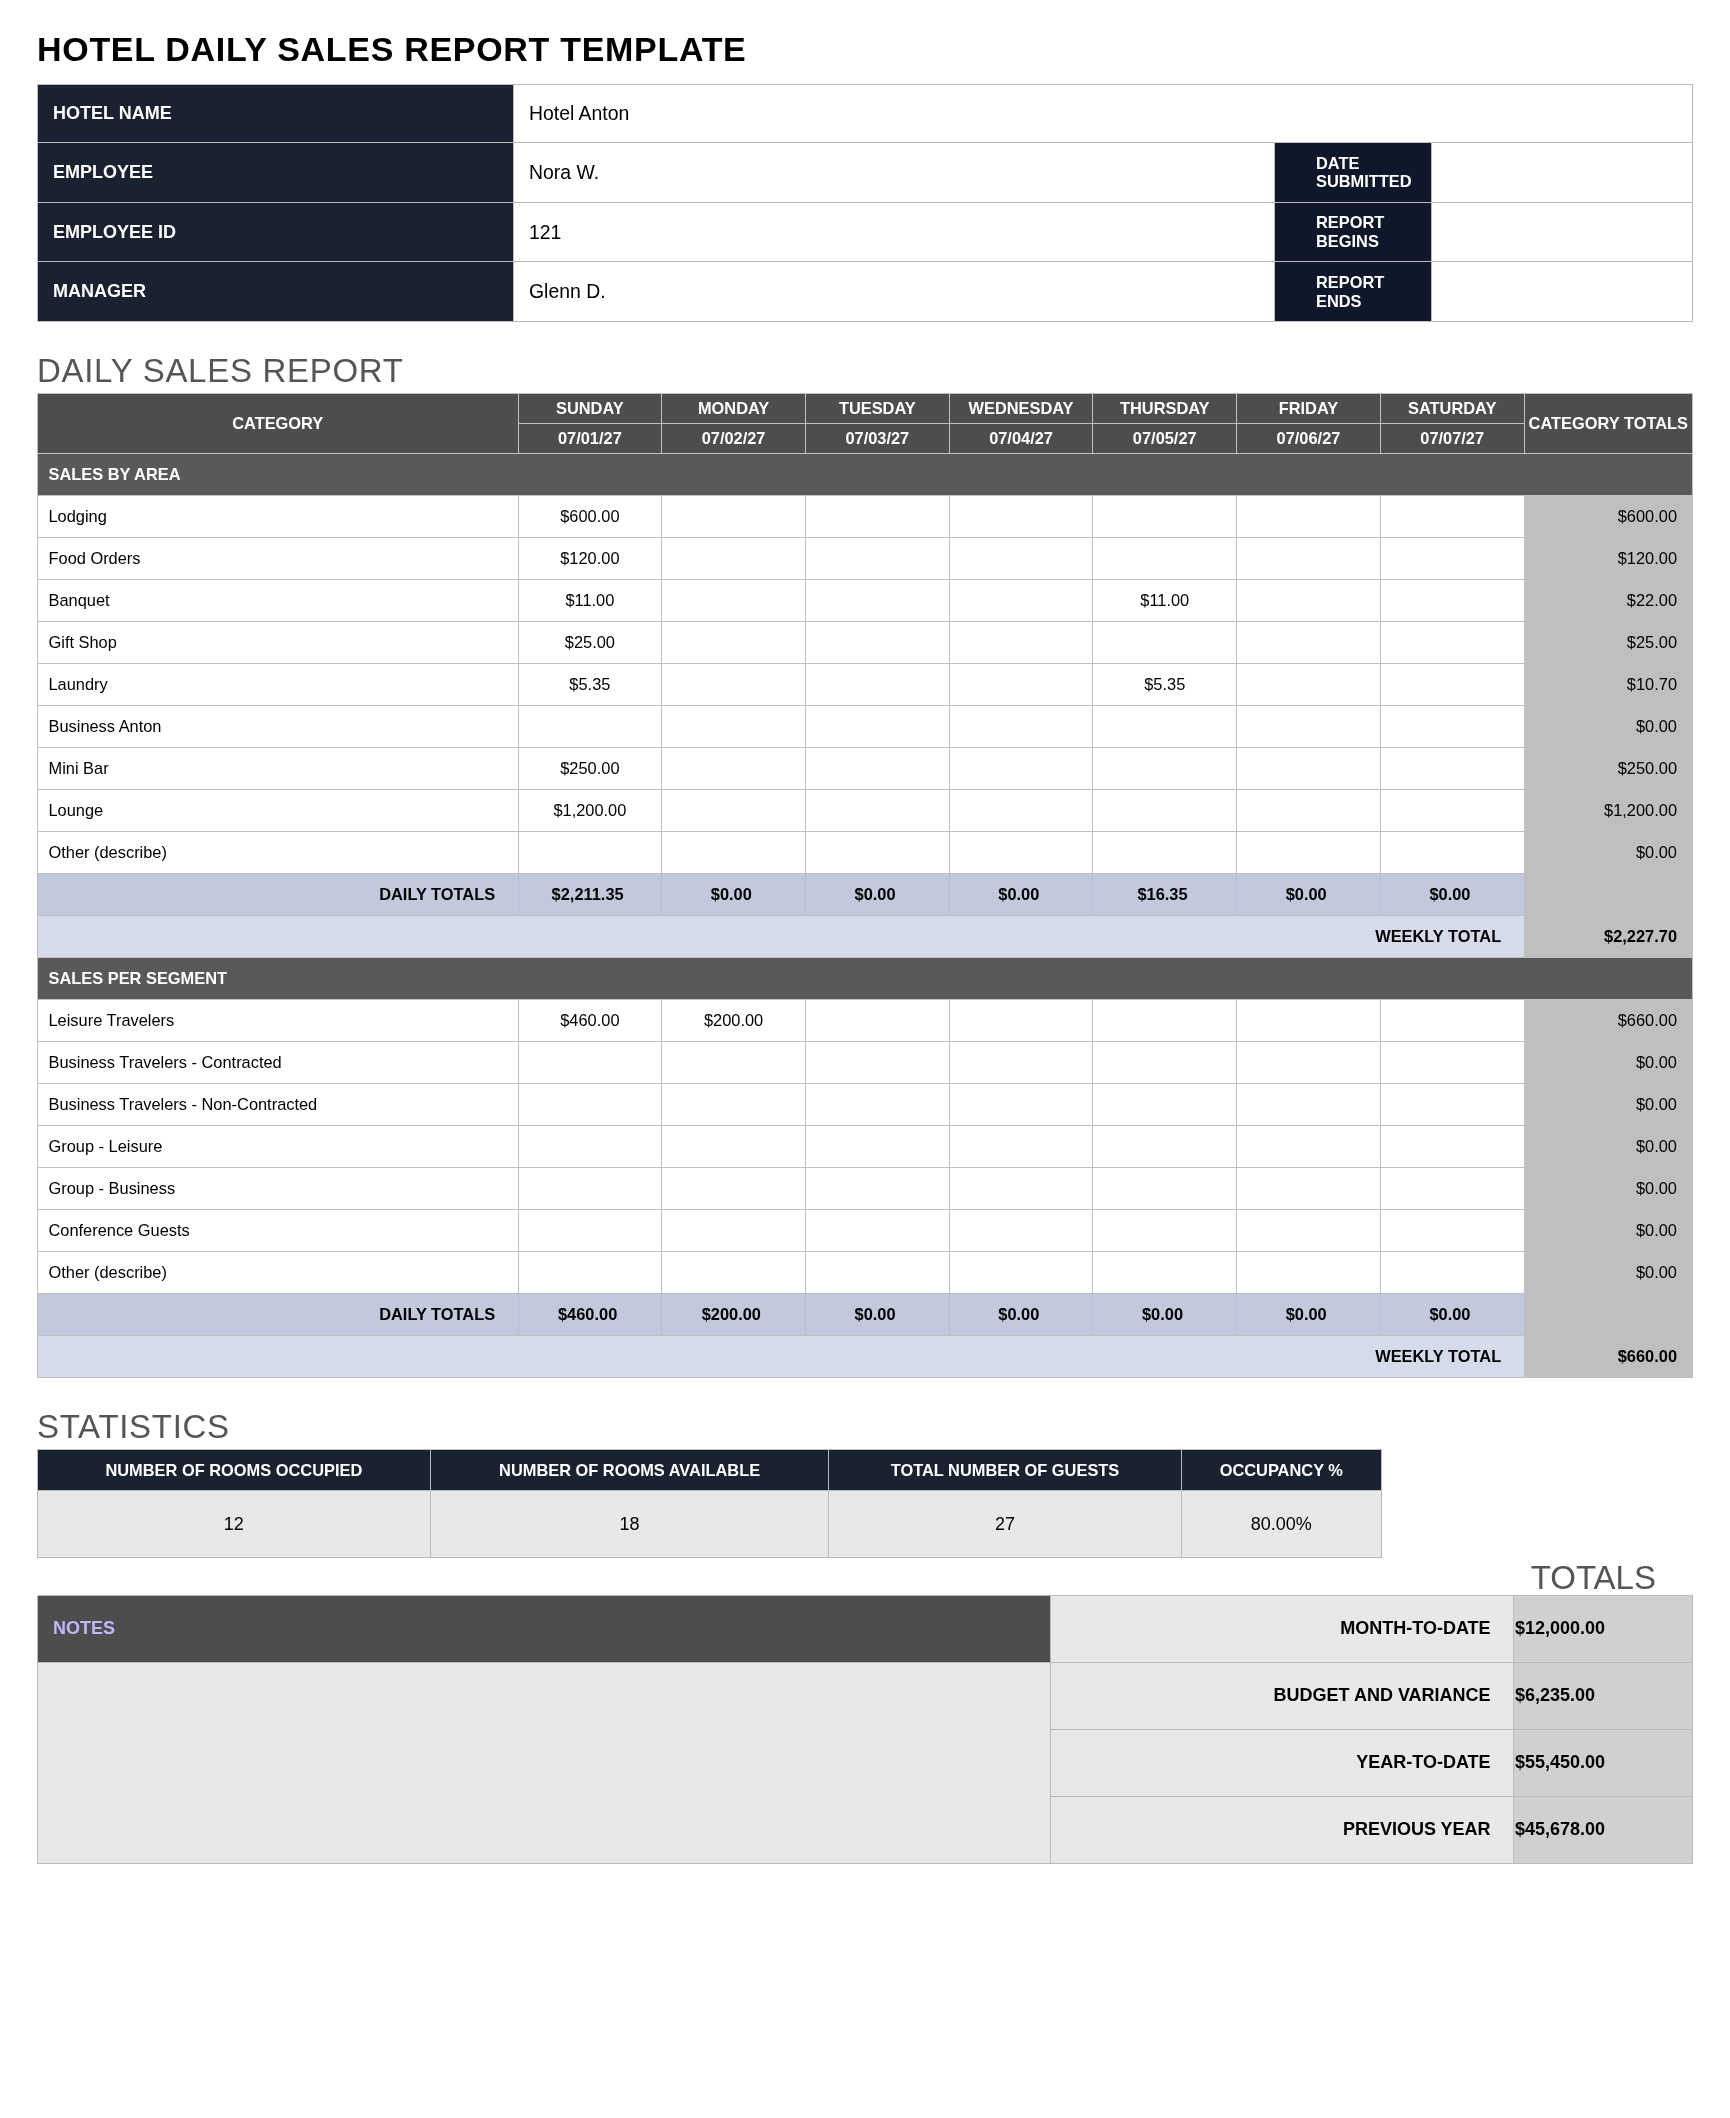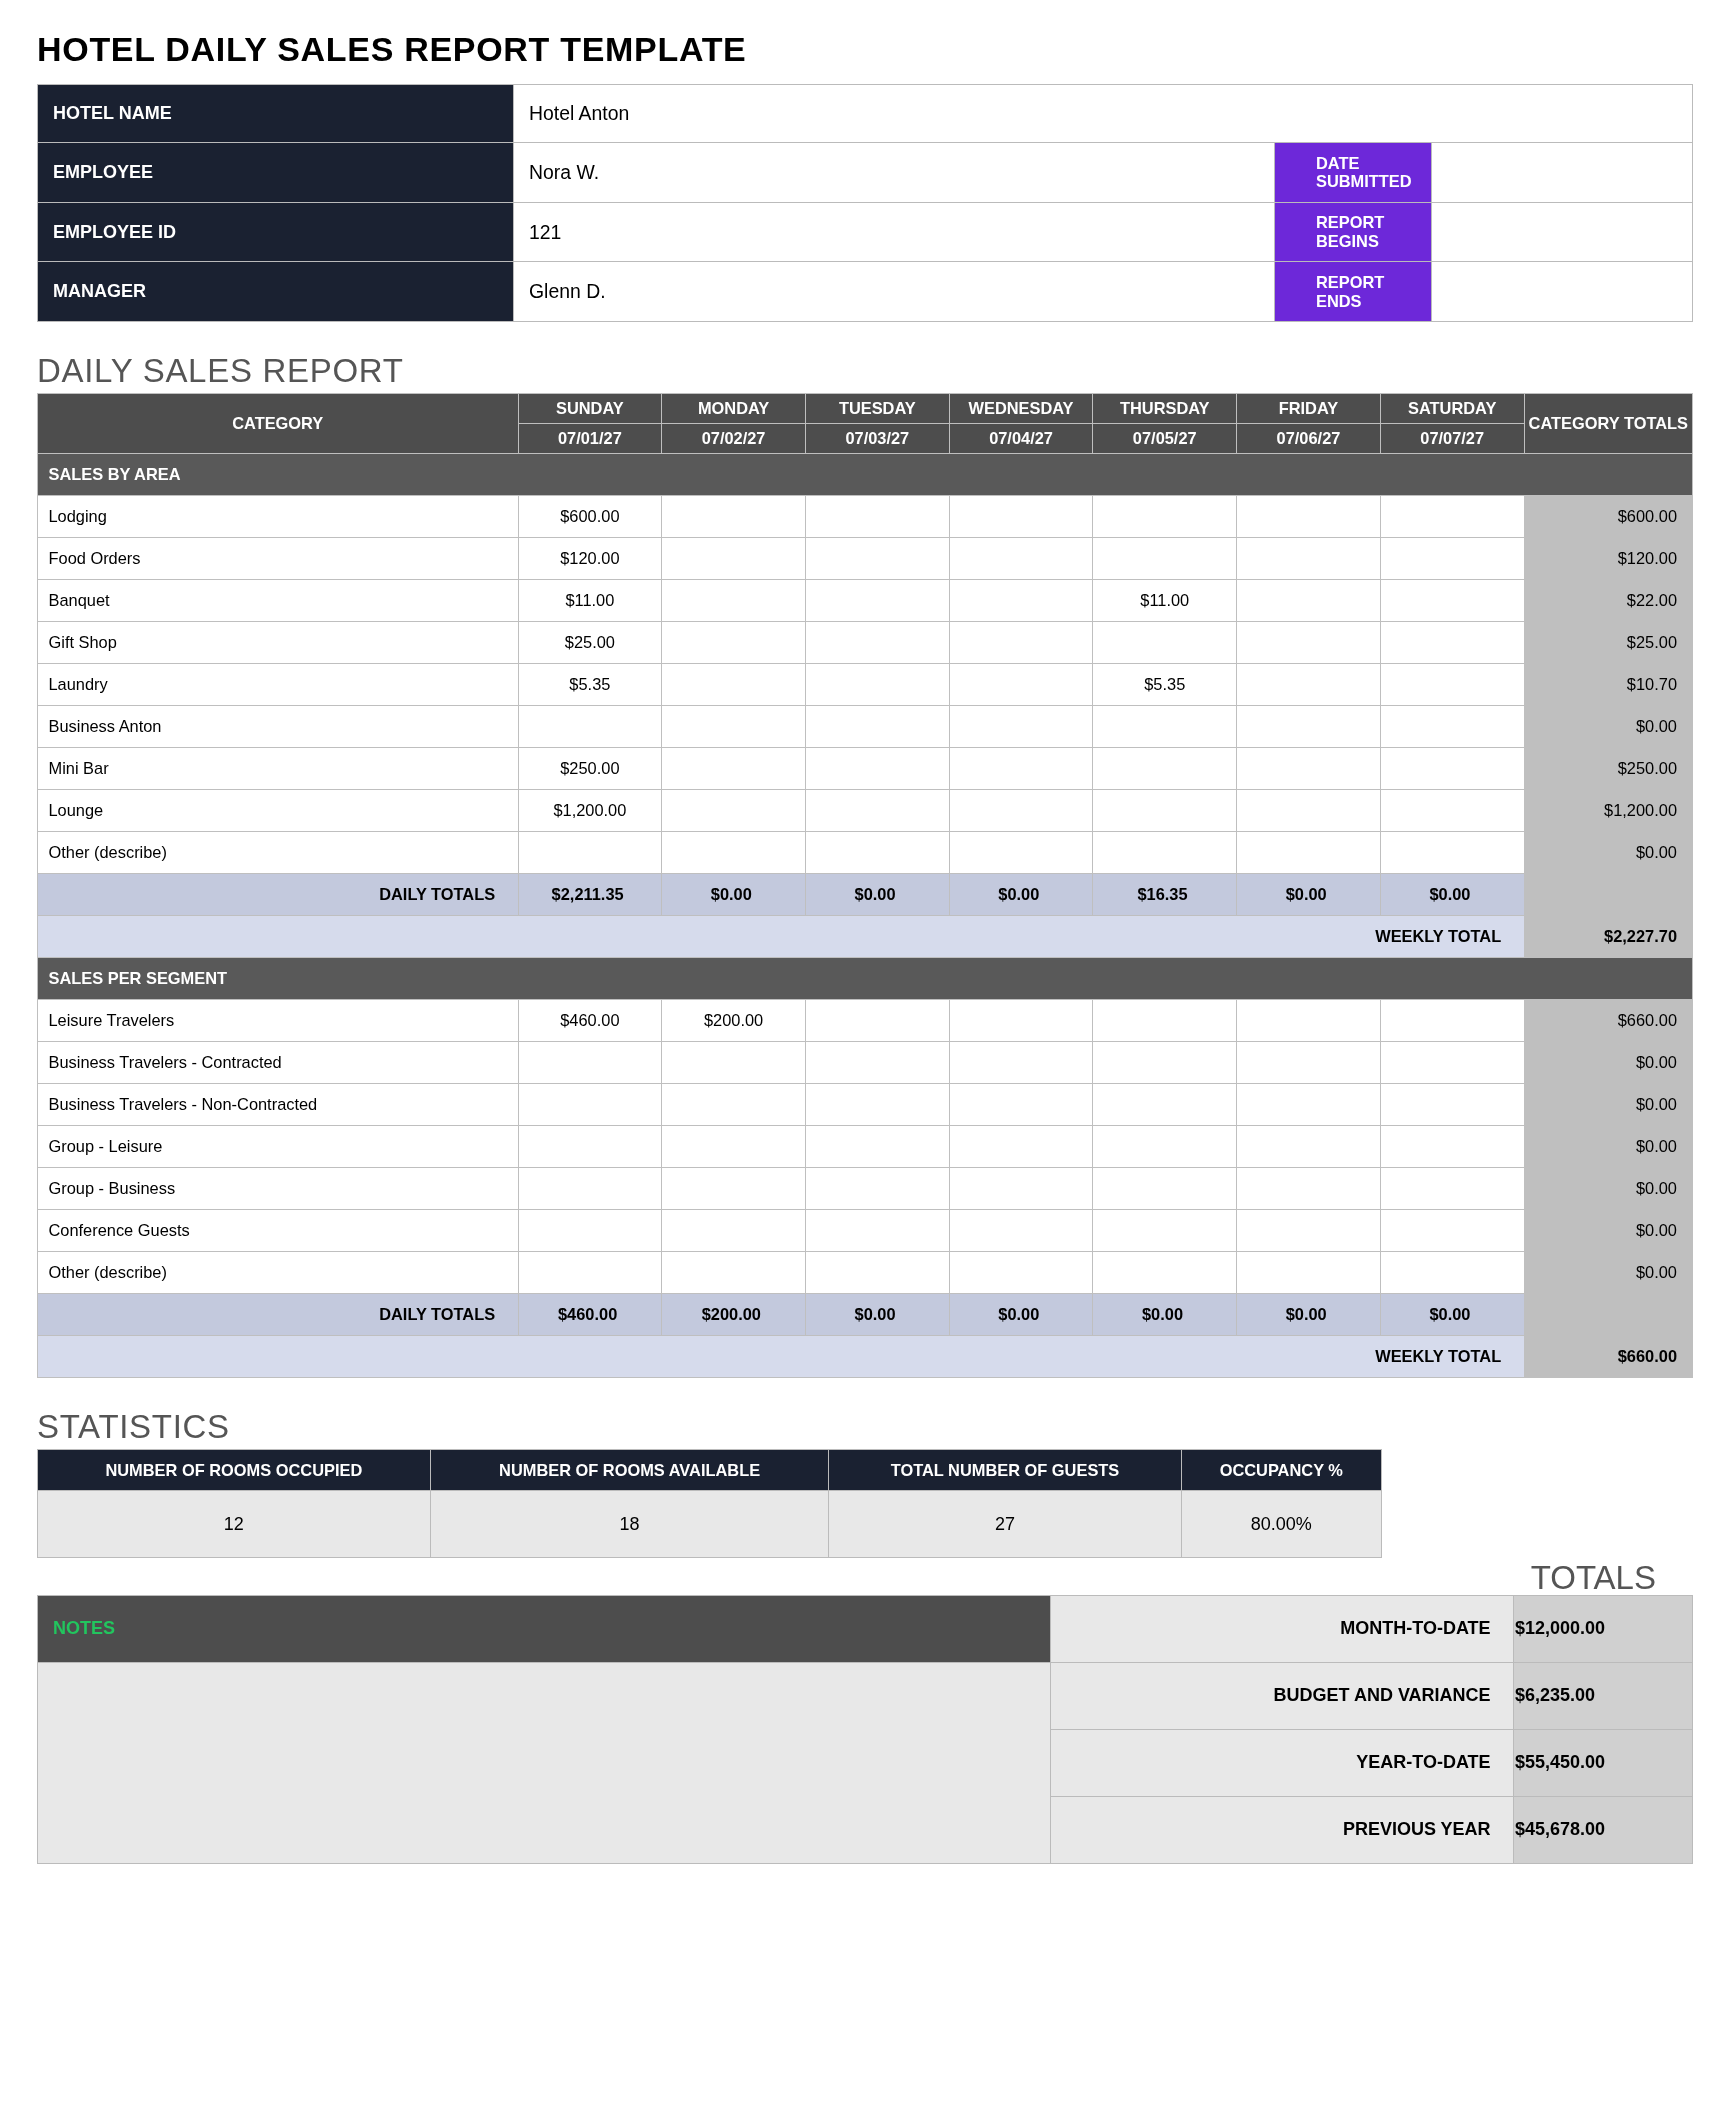--- a/index.html
+++ b/index.html
@@ -29,21 +29,21 @@
     vertical-align: middle;
   }
   .info-table .lbl {
     background: #1a2131;
     color: #fff;
     font-weight: bold;
     font-size: 18px;
     width: 476px;
   }
   .info-table .lbl2 {
-    background: #6d28d9;
+    background: #0f172a;
     color: #fff;
     font-weight: bold;
     font-size: 16.4px;
     line-height: 1.15;
     width: 157px;
     padding-left: 41px;
   }
   .info-table .val { background: #fff; }
   .info-table .small-val { width: 261px; }
 
@@ -146,21 +146,21 @@
     margin-top: -36px;
   }
   .bottom-table td {
     border: 0.7px solid #bbb;
     font-size: 18px;
     height: 67px;
     vertical-align: middle;
   }
   .bottom-table .notes-hdr {
     background: #4d4d4d;
-    color: #22c55e;
+    color: #c4b5fd;
     font-weight: bold;
     padding-left: 15px;
   }
   .bottom-table .notes-body {
     background: #e8e8e8;
   }
   .bottom-table .rlabel {
     background: #e8e8e8;
     font-weight: bold;
     text-align: right;

